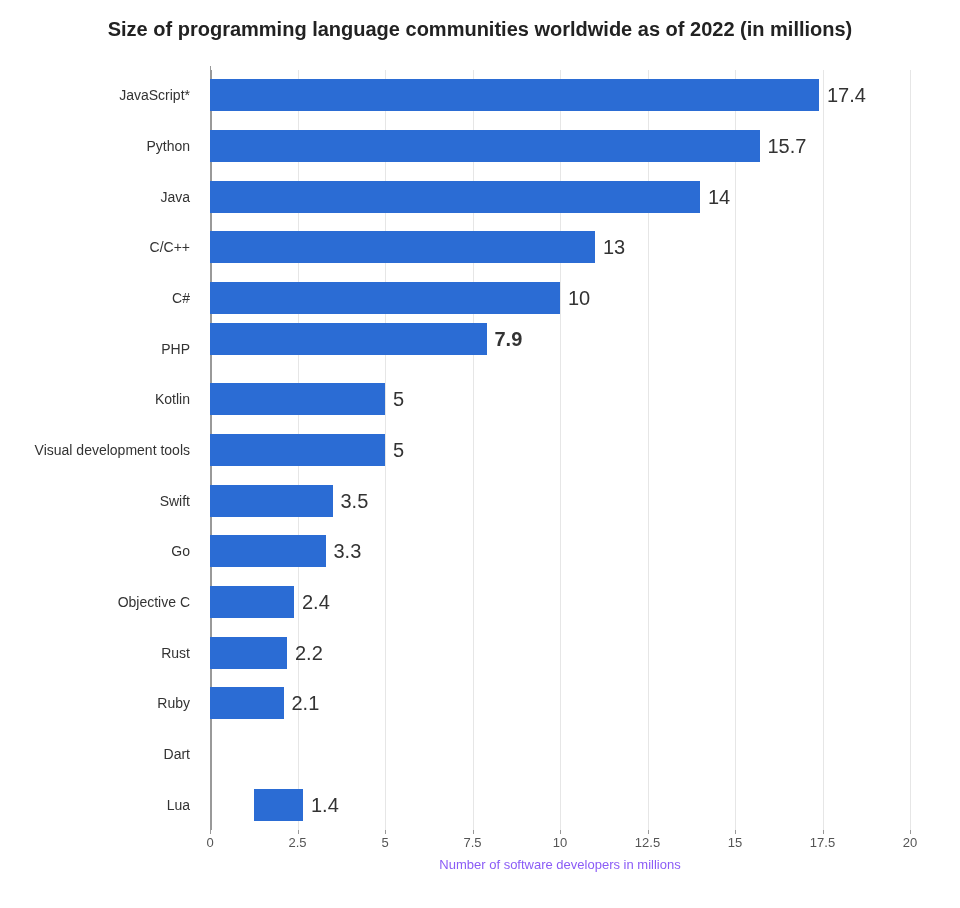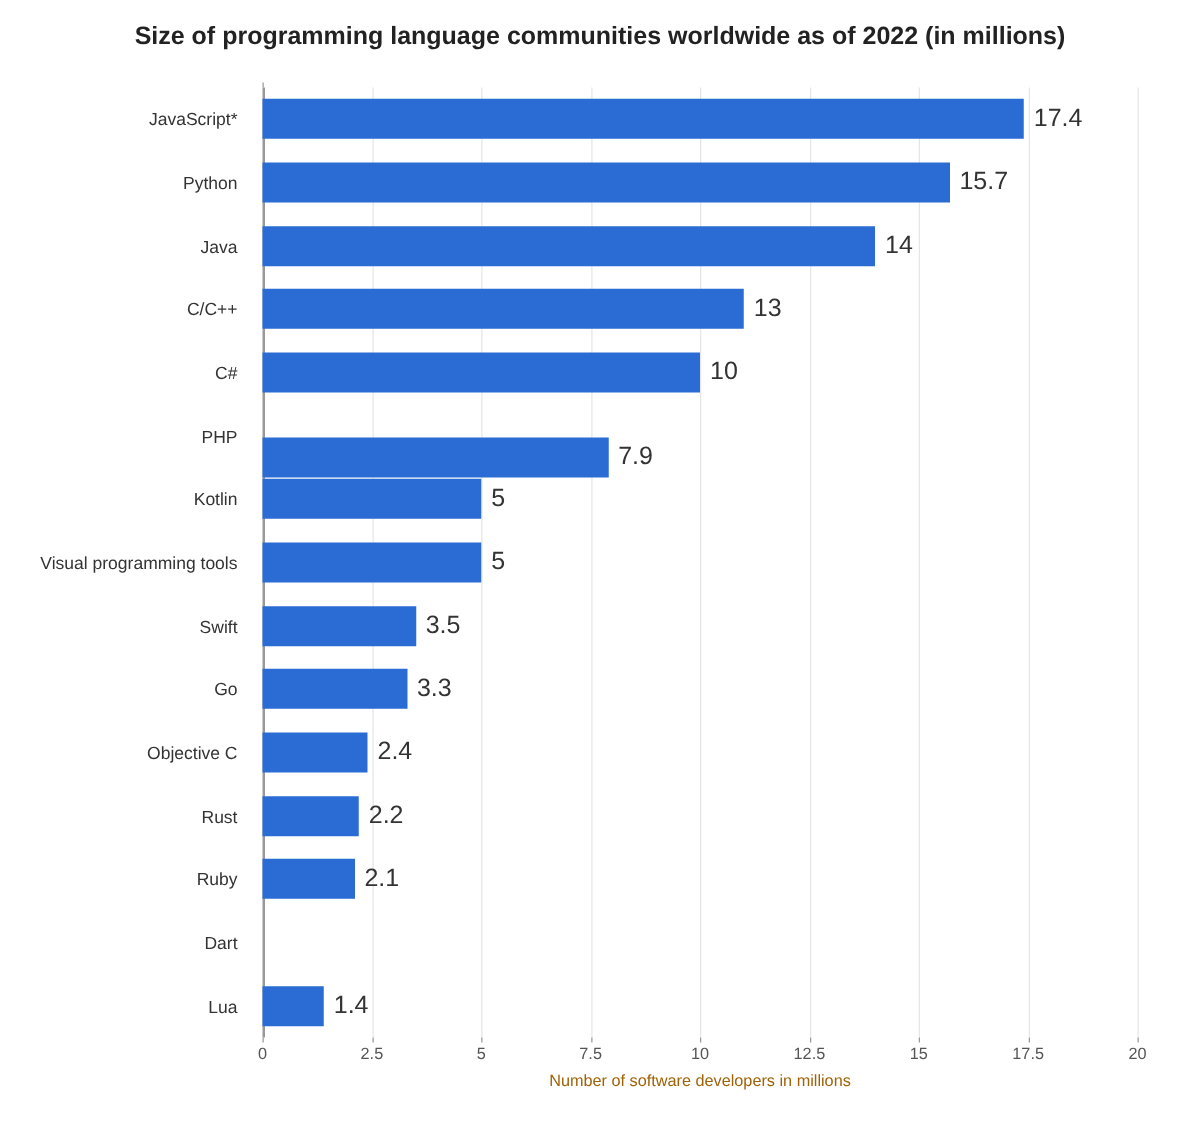--- a/index.html
+++ b/index.html
@@ -86,21 +86,21 @@
       transform: translateY(-50%);
       padding-right: 10px;
     }
     .xlabel {
       position: absolute;
       left: 180px;
       width: 700px;
       top: 797px;
       text-align: center;
       font-size: 13px;
-      color: #a16207;
+      color: #8b5cf6;
     }
     .top-tick {
       position: absolute;
       top: -4px;
       height: 4px;
       width: 1px;
       background: #999;
     }
     .bottom-tick {
       position: absolute;
@@ -158,21 +158,21 @@
         <div class="bar-label" style="left: 498px;">14</div>
       </div>
       <div class="bar-row" style="top: 152px; height: 50.6667px;">
         <div class="bar" style="width: 385px; background: rgb(43, 108, 212);"></div>
         <div class="bar-label" style="left: 393px;">13</div>
       </div>
       <div class="bar-row" style="top: 202.667px; height: 50.6667px;">
         <div class="bar" style="width: 350px; background: rgb(43, 108, 212);"></div>
         <div class="bar-label" style="left: 358px;">10</div>
       </div>
-      <div class="bar-row" style="top: 271px; height: 50.6667px;">
+      <div class="bar-row" style="top: 244px; height: 50.6667px; font-weight: bold;">
         <div class="bar" style="width: 276.5px; background: rgb(43, 108, 212);"></div>
         <div class="bar-label" style="left: 284.5px;">7.9</div>
       </div>
       <div class="bar-row" style="top: 304px; height: 50.6667px;">
         <div class="bar" style="width: 175px; background: rgb(43, 108, 212);"></div>
         <div class="bar-label" style="left: 183px;">5</div>
       </div>
       <div class="bar-row" style="top: 354.667px; height: 50.6667px;">
         <div class="bar" style="width: 175px; background: rgb(43, 108, 212);"></div>
         <div class="bar-label" style="left: 183px;">5</div>
@@ -190,34 +190,34 @@
         <div class="bar-label" style="left: 92px;">2.4</div>
       </div>
       <div class="bar-row" style="top: 557.333px; height: 50.6667px;">
         <div class="bar" style="width: 77px; background: rgb(43, 108, 212);"></div>
         <div class="bar-label" style="left: 85px;">2.2</div>
       </div>
       <div class="bar-row" style="top: 608px; height: 50.6667px;">
         <div class="bar" style="width: 73.5px; background: rgb(43, 108, 212);"></div>
         <div class="bar-label" style="left: 81.5px;">2.1</div>
       </div>
-      <div class="bar-row" style="top: 709.333px; height: 50.6667px;">
+      <div class="bar-row" style="top: 709.333px; height: 50.6667px; margin-left: 44px;">
         <div class="bar" style="width: 49px; background: rgb(43, 108, 212);"></div>
         <div class="bar-label" style="left: 57px;">1.4</div>
       </div>
     </div>
   <div id="y-labels">
       <div class="y-cat-label" style="left: 0px; top: 35.3333px;">JavaScript*</div>
       <div class="y-cat-label" style="left: 0px; top: 86px;">Python</div>
       <div class="y-cat-label" style="left: 0px; top: 136.667px;">Java</div>
       <div class="y-cat-label" style="left: 0px; top: 187.333px;">C/C++</div>
       <div class="y-cat-label" style="left: 0px; top: 238px;">C#</div>
       <div class="y-cat-label" style="left: 0px; top: 288.667px;">PHP</div>
       <div class="y-cat-label" style="left: 0px; top: 339.333px;">Kotlin</div>
-      <div class="y-cat-label" style="left: 0px; top: 390px;">Visual programming tools</div>
+      <div class="y-cat-label" style="left: 0px; top: 390px;">Visual development tools</div>
       <div class="y-cat-label" style="left: 0px; top: 440.667px;">Swift</div>
       <div class="y-cat-label" style="left: 0px; top: 491.333px;">Go</div>
       <div class="y-cat-label" style="left: 0px; top: 542px;">Objective C</div>
       <div class="y-cat-label" style="left: 0px; top: 592.667px;">Rust</div>
       <div class="y-cat-label" style="left: 0px; top: 643.333px;">Ruby</div>
       <div class="y-cat-label" style="left: 0px; top: 694px;">Dart</div>
       <div class="y-cat-label" style="left: 0px; top: 744.667px;">Lua</div>
     </div>
   <div class="xlabel">Number of software developers in millions</div>
 </div>

